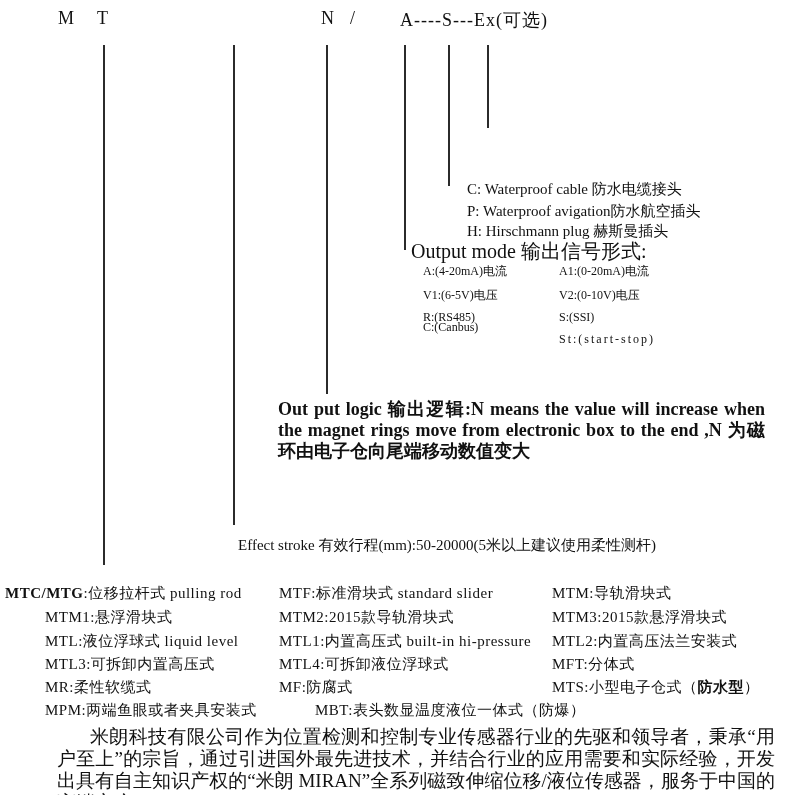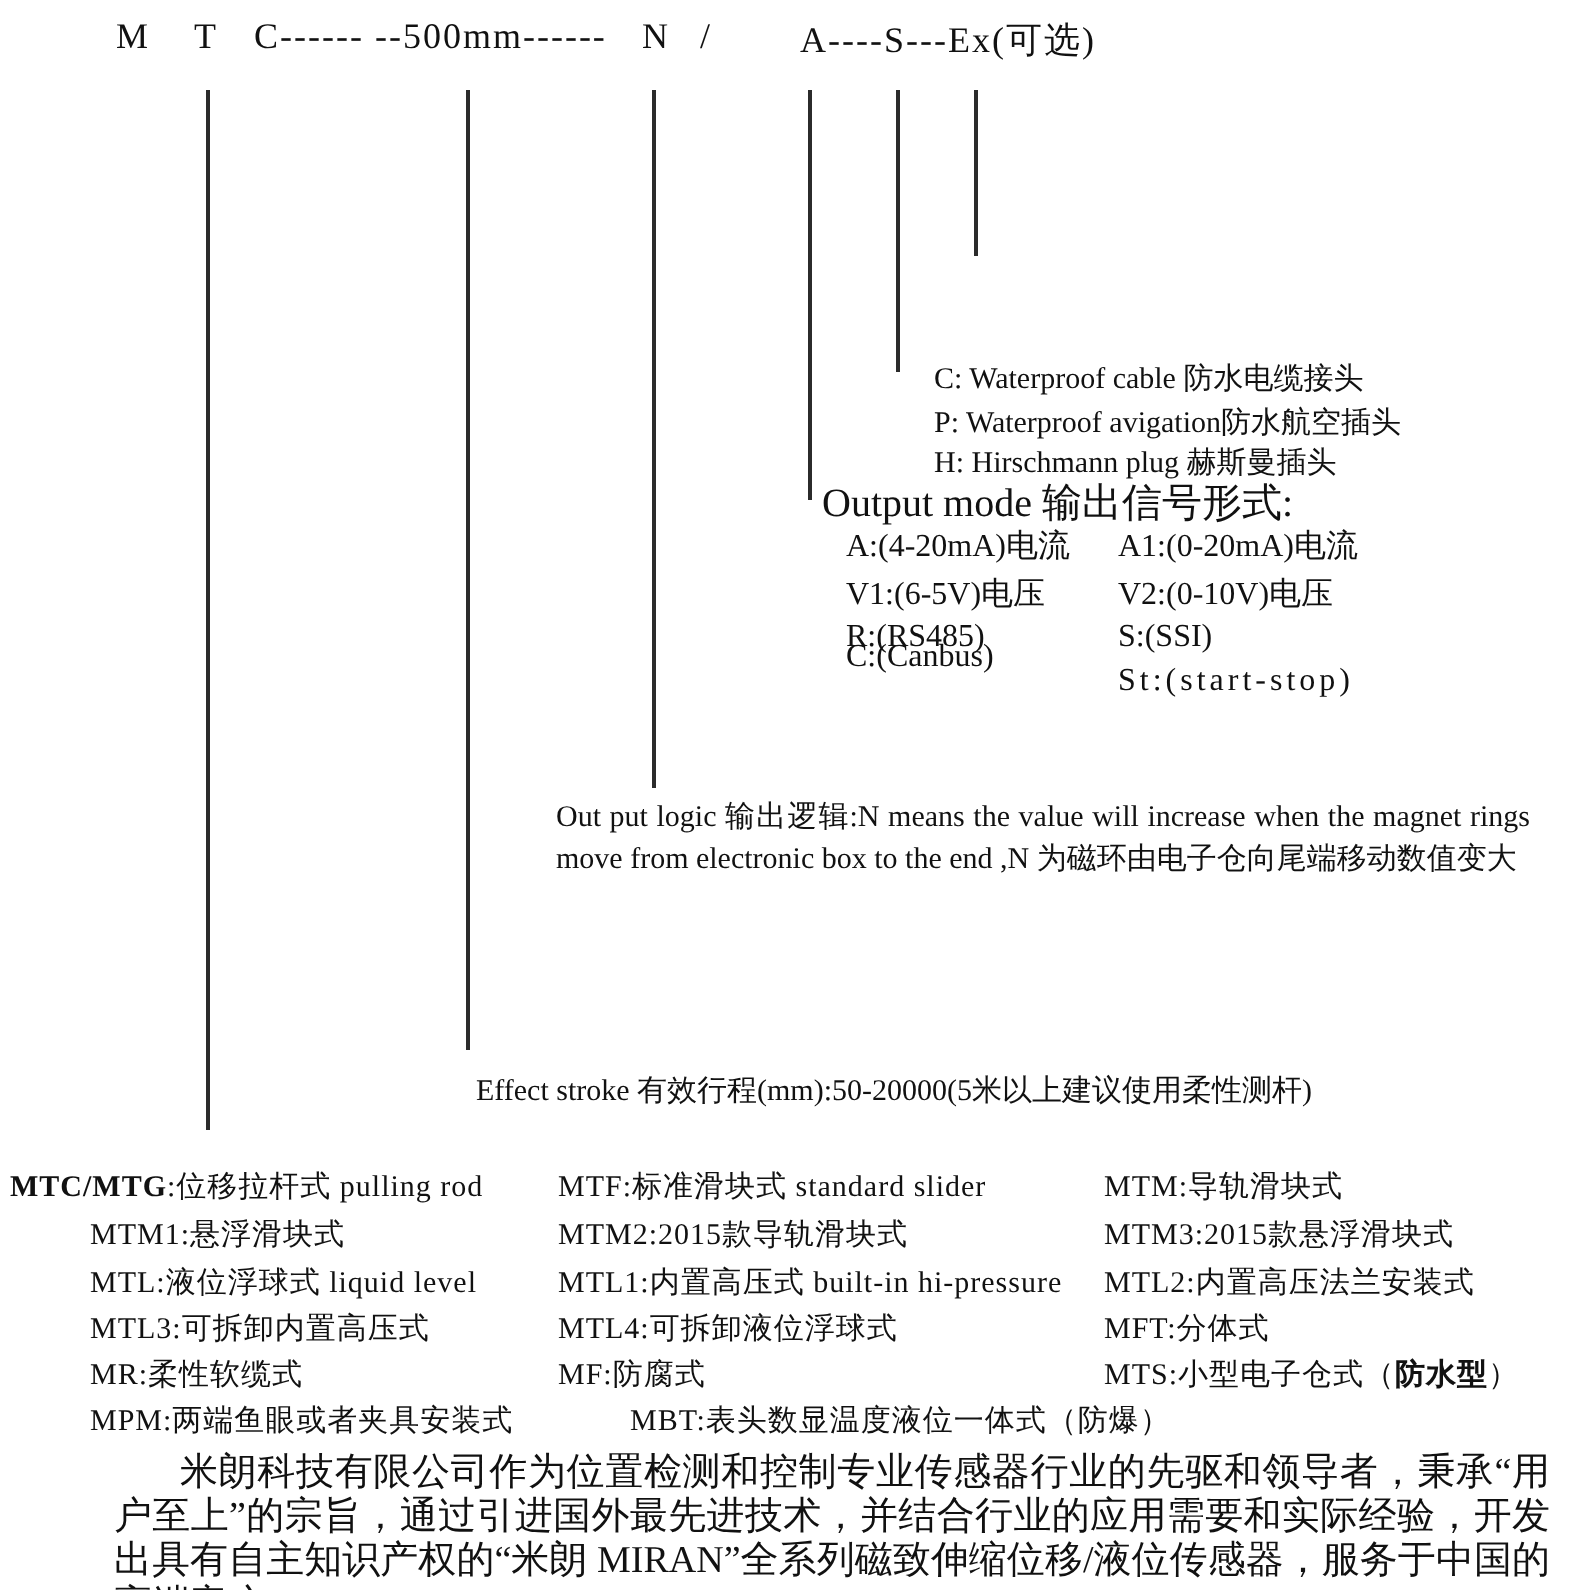--- a/index.html
+++ b/index.html
@@ -6,44 +6,43 @@
   .page{
     position:relative;width:790px;height:795px;background:#ffffff;color:#111;
     font-family:"Liberation Serif","DejaVu Serif",serif;overflow:hidden;
   }
   .abs{position:absolute;white-space:nowrap;}
   .vline{position:absolute;width:1.5px;background:#2b2b2b;}
   .title-part{position:absolute;top:8px;font-size:18px;letter-spacing:1px;}
   .exproof{font-size:17px;}
   .conn{font-size:15px;}
   .out-head{font-size:20px;}
-  .opt{font-size:16px;}
+  .opt{font-size:12px;}
   .opt-st{letter-spacing:2px;}
   .logic{
     position:absolute;left:278px;top:399px;width:487px;
-    font-size:15px;line-height:21px;text-align:justify;white-space:normal;
+    font-size:18px;line-height:21px;text-align:justify;white-space:normal;font-weight:bold;
   }
   .logic p{margin:0;}
   .stroke-note{font-size:15px;}
   .mrow{position:absolute;height:22px;font-size:15px;letter-spacing:0.5px;}
   .mcell{position:absolute;white-space:nowrap;}
   .b{font-weight:bold;margin-top:16px;}
   .footer{
     position:absolute;left:57px;top:726px;width:718px;
     font-size:19px;line-height:22px;text-indent:33px;text-align:justify;white-space:normal;
   }
 </style>
 </head>
 <body>
 
 <div class="page">
 
   <span class="title-part" style="left:58px">M</span>
   <span class="title-part" style="left:97px">T</span>
-  <span class="title-part" style="left:127px">C------ --500mm------</span>
   <span class="title-part" style="left:321px">N</span>
   <span class="title-part" style="left:350px">/</span>
   <span class="title-part" style="left:400px">A----S---Ex(可选)</span>
 
   <div class="vline" style="left:103px;top:45px;height:520px"></div>
   <div class="vline" style="left:233px;top:45px;height:480px"></div>
   <div class="vline" style="left:326px;top:45px;height:349px"></div>
   <div class="vline" style="left:404px;top:45px;height:205px"></div>
   <div class="vline" style="left:448px;top:45px;height:141px"></div>
   <div class="vline" style="left:487px;top:45px;height:83px"></div>

